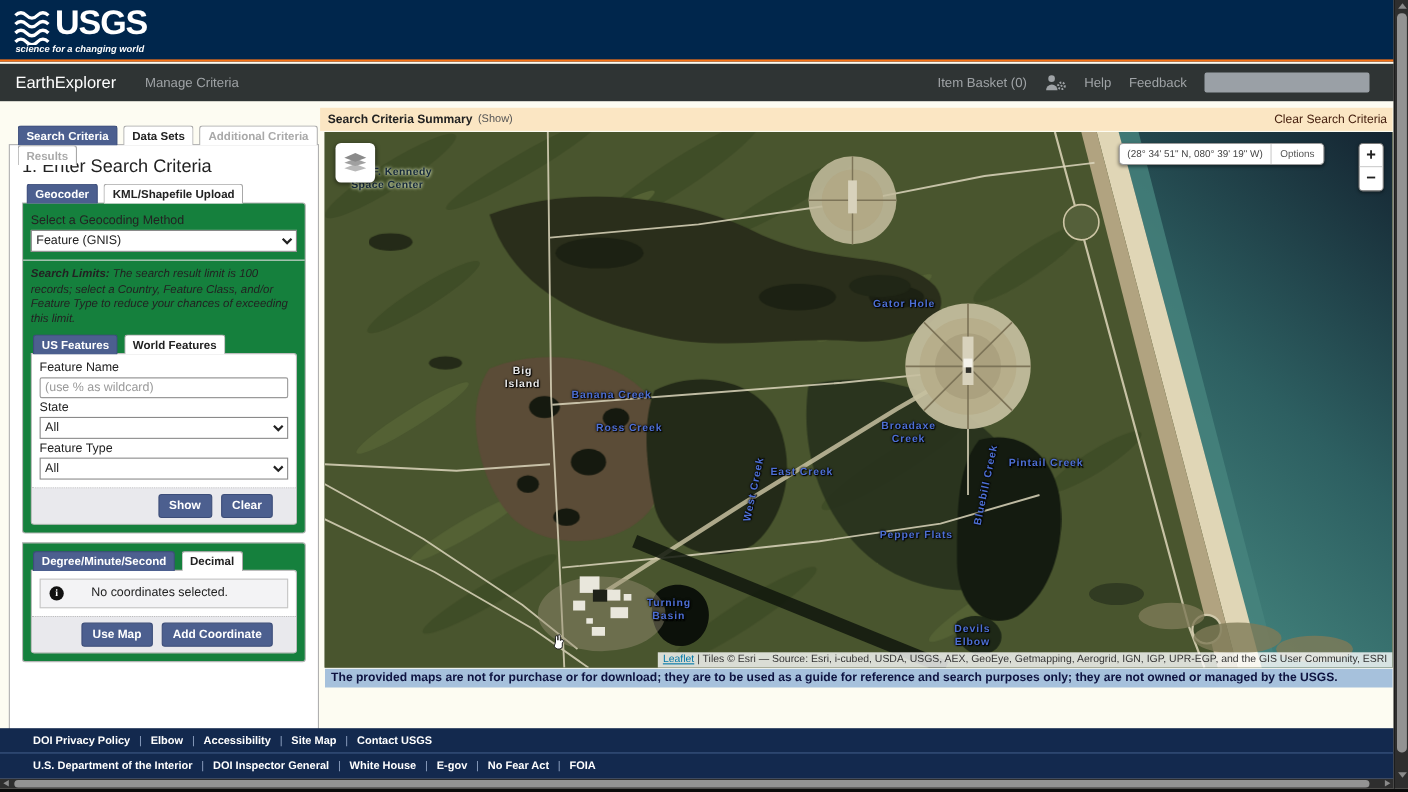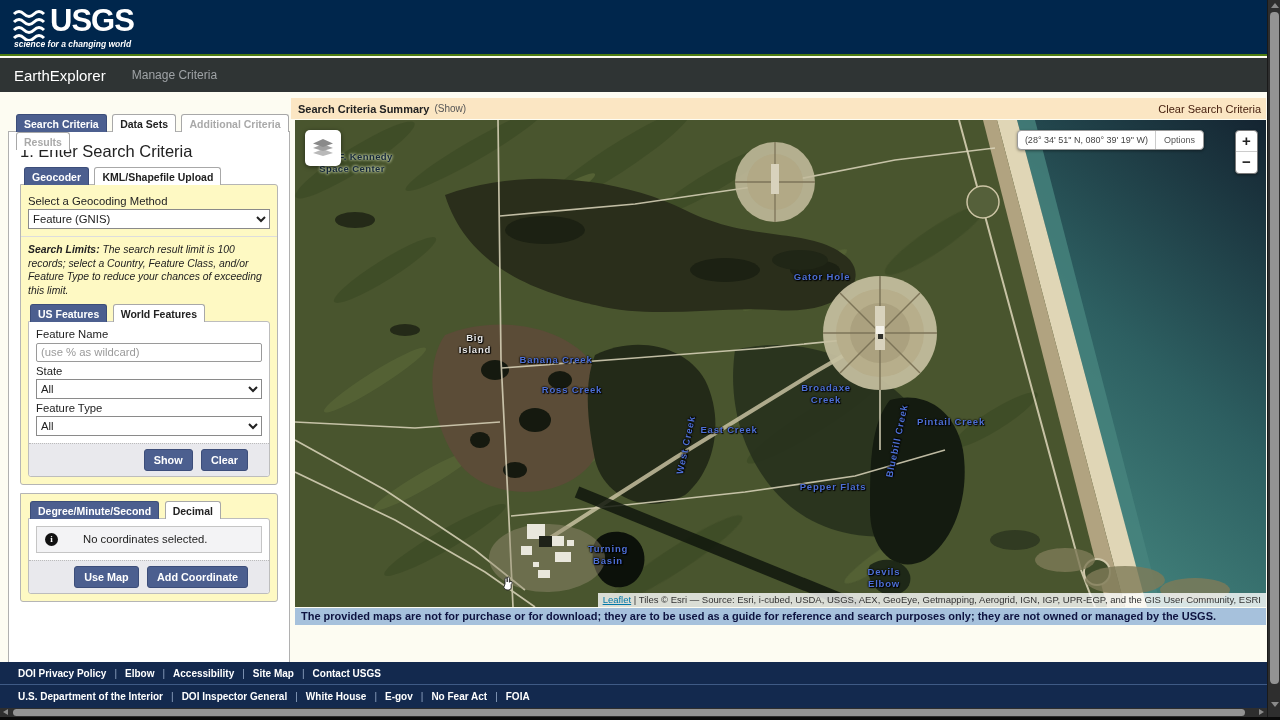--- a/index.html
+++ b/index.html
@@ -1,19 +1,19 @@
 <!DOCTYPE html>
 <html><head>
 <meta charset="utf-8">
 <style>
   * { margin:0; padding:0; box-sizing:border-box; }
   html,body { width:1280px; height:720px; overflow:hidden; font-family:"Liberation Sans",sans-serif; background:#fdfcf2; cursor:default; }
 
   
-  #usgs-header { position:absolute; left:0; top:0; width:1267px; height:56px; background:#00264c; border-bottom:2px solid #4d7c0f; }
+  #usgs-header { position:absolute; left:0; top:0; width:1267px; height:56px; background:#00264c; border-bottom:2px solid #f97316; }
   #logo { position:absolute; left:12px; top:6px; display:flex; align-items:flex-start; }
   #logo .waves { margin-top:3px; }
   #logo .usgs-txt { color:#fff; font-weight:bold; font-size:31px; letter-spacing:-1px; line-height:30px; }
   #logo .tagline { position:absolute; left:2px; top:33px; color:#fff; font-style:italic; font-weight:bold; font-size:8.5px; white-space:nowrap; }
 
   
   #app-nav { position:absolute; left:0; top:58px; width:1267px; height:34px; background:#2f3434; display:flex; align-items:center; }
   #app-nav .app-title { color:#fff; font-size:15px; margin-left:14px; }
   #app-nav .nav-item { color:#9fa3a6; font-size:12px; margin-left:26px; }
   #app-nav .right { margin-left:auto; display:flex; align-items:center; gap:16px; margin-right:22px; }
@@ -23,21 +23,21 @@
   
   #left-panel { position:absolute; left:8px; top:114px; width:282px; height:564px; }
   .tabrow { position:relative; z-index:2; padding-left:8px; height:17px; }
   .tab { display:inline-block; font-size:10.5px; font-weight:bold; color:#222; background:#fff; border:1px solid #a8a8a8; border-bottom:0; padding:3px 7px 2px; border-radius:3px 3px 0 0; margin-right:1px; vertical-align:bottom; }
   .tab.active { background:#4c5f8f; color:#fff; border-color:#3c4d79; }
   .tab.dim { color:#a9a9a9; }
   #panel-body { position:absolute; left:0; top:17px; right:0; bottom:0; background:#fff; border:1px solid #b0b0b0; padding:9px 11px 6px; overflow:hidden; }
   #panel-body h1 { font-size:16.5px; font-weight:normal; color:#222; margin:1px 0 6px; }
   .intro { font-size:10.7px; color:#333; line-height:1.32; margin-bottom:8px; }
   a.link { color:#2a5db0; text-decoration:none; }
-  .sect { border:1px solid #b5b5b5; border-radius:0 3px 3px 3px; background:#fef9c3; padding:7px 7px 0; margin-bottom:8px; }
+  .sect { border:1px solid #b5b5b5; border-radius:0 3px 3px 3px; background:#15803d; padding:7px 7px 0; margin-bottom:8px; }
   .fld { display:block; font-size:11.3px; color:#222; margin:3px 0 2px; }
   select.full { width:100%; height:20px; font-size:11.3px; border:1px solid #8a8a8a; background:#fff; color:#222; }
   input.txt { width:100%; height:19px; font-size:11.3px; border:1px solid #9a9a9a; padding:0 4px; color:#333; border-radius:2px; }
   input.txt::placeholder { color:#9a9a9a; }
   .divider { border-top:1px solid #ddd; margin:7px -7px 6px; }
   .limits { font-size:10.4px; font-style:italic; color:#222; line-height:1.3; margin-bottom:7px; }
   .limits b { font-style:italic; }
   .subsect { border:1px solid #bdbdbd; border-radius:0 3px 3px 3px; margin-bottom:7px; background:#fff; }
   .subpad { padding:6px 7px 7px; }
   .strip { background:#e9e9ed; border-top:1px dotted #bbb; padding:5px 21px; text-align:right; border-radius:0 0 3px 3px; }
@@ -68,21 +68,21 @@
   #zoom-ctl div { height:21px; text-align:center; font-size:15px; font-weight:bold; color:#222; line-height:20px; }
   #zoom-ctl .zin { border-bottom:1px solid #ccc; }
   #map-attrib { position:absolute; right:0; bottom:0; background:rgba(255,255,255,.8); font-size:9.5px; color:#333; padding:1px 5px 2px; white-space:nowrap; }
   #map-attrib .leaflet { color:#0078a8; text-decoration:underline; }
   #map-cursor { position:absolute; left:205px; top:455px; }
 
   #disclaimer { position:absolute; left:295px; top:608px; width:971px; height:17px; background:#a6c1dc; color:#0e1340; font-size:11px; font-weight:bold; line-height:17px; padding-left:6px; white-space:nowrap; overflow:hidden; }
 
   
   #footer { position:absolute; left:0; top:662px; width:1267px; height:46px; background:#13294e; color:#fff; font-size:10px; font-weight:bold; }
-  .footer-row { display:flex; align-items:center; padding-left:18px; height:22px; }
+  .footer-row { display:flex; align-items:center; padding-left:30px; height:22px; }
   .footer-row.second { border-top:1px solid #3f5a85; height:23px; }
   .flink { color:#fff; }
   .fsep { color:#8fa3c2; margin:0 8px; font-weight:normal; }
 
   
   #vscroll { position:absolute; right:0; top:0; width:13px; height:717px; background:#2e2e2e; border-left:1px solid #1a1a1a; }
   #vscroll .thumb { position:absolute; left:2px; top:12px; width:9px; height:672px; background:#939393; border-radius:4px; }
   .tri { position:absolute; width:0; height:0; }
   #vscroll .up { left:3px; top:3px; border-left:4px solid transparent; border-right:4px solid transparent; border-bottom:5px solid #8a8a8a; }
   #vscroll .down { left:3px; top:702px; border-left:4px solid transparent; border-right:4px solid transparent; border-top:5px solid #8a8a8a; }
@@ -106,20 +106,32 @@
       </g>
     </svg>
     <span class="usgs-txt">USGS</span>
     <span class="tagline">science for a changing world</span>
   </div>
 </div>
 
 <div id="app-nav">
   <span class="app-title">EarthExplorer</span>
   <span class="nav-item">Manage Criteria</span>
+  <div class="right">
+    <span class="nav-item">Item Basket (0)</span>
+    <svg width="20" height="16" viewBox="0 0 20 16">
+      <circle cx="6" cy="4.5" r="3" fill="#9fa3a6"></circle>
+      <path d="M1 15 a5.2 5.2 0 0 1 10.4 0 Z" fill="#9fa3a6"></path>
+      <circle cx="15" cy="11" r="3" fill="none" stroke="#9fa3a6" stroke-width="1.8" stroke-dasharray="1.6 1.4"></circle>
+      <circle cx="15" cy="11" r="1" fill="#9fa3a6"></circle>
+    </svg>
+    <span class="nav-item">Help</span>
+    <span class="nav-item">Feedback</span>
+    <div class="redacted-box"></div>
+  </div>
 </div>
 
 <div id="left-panel">
   <div class="tabrow">
     <span class="tab active">Search Criteria</span>
     <span class="tab">Data Sets</span>
     <span class="tab dim">Additional Criteria</span>
     <span class="tab dim">Results</span>
   </div>
   <div id="panel-body">

